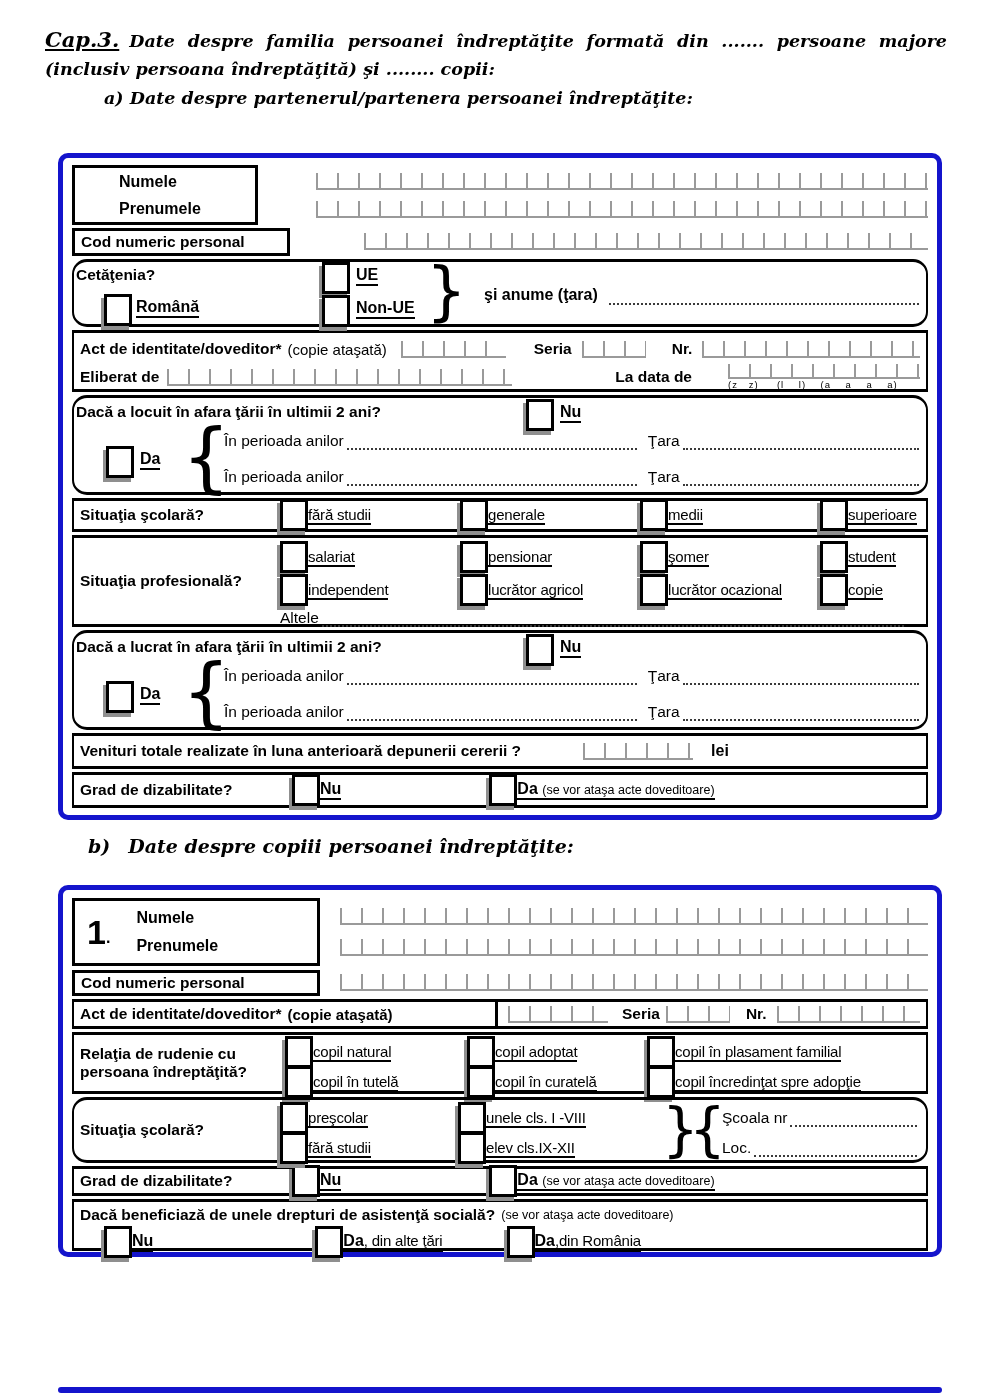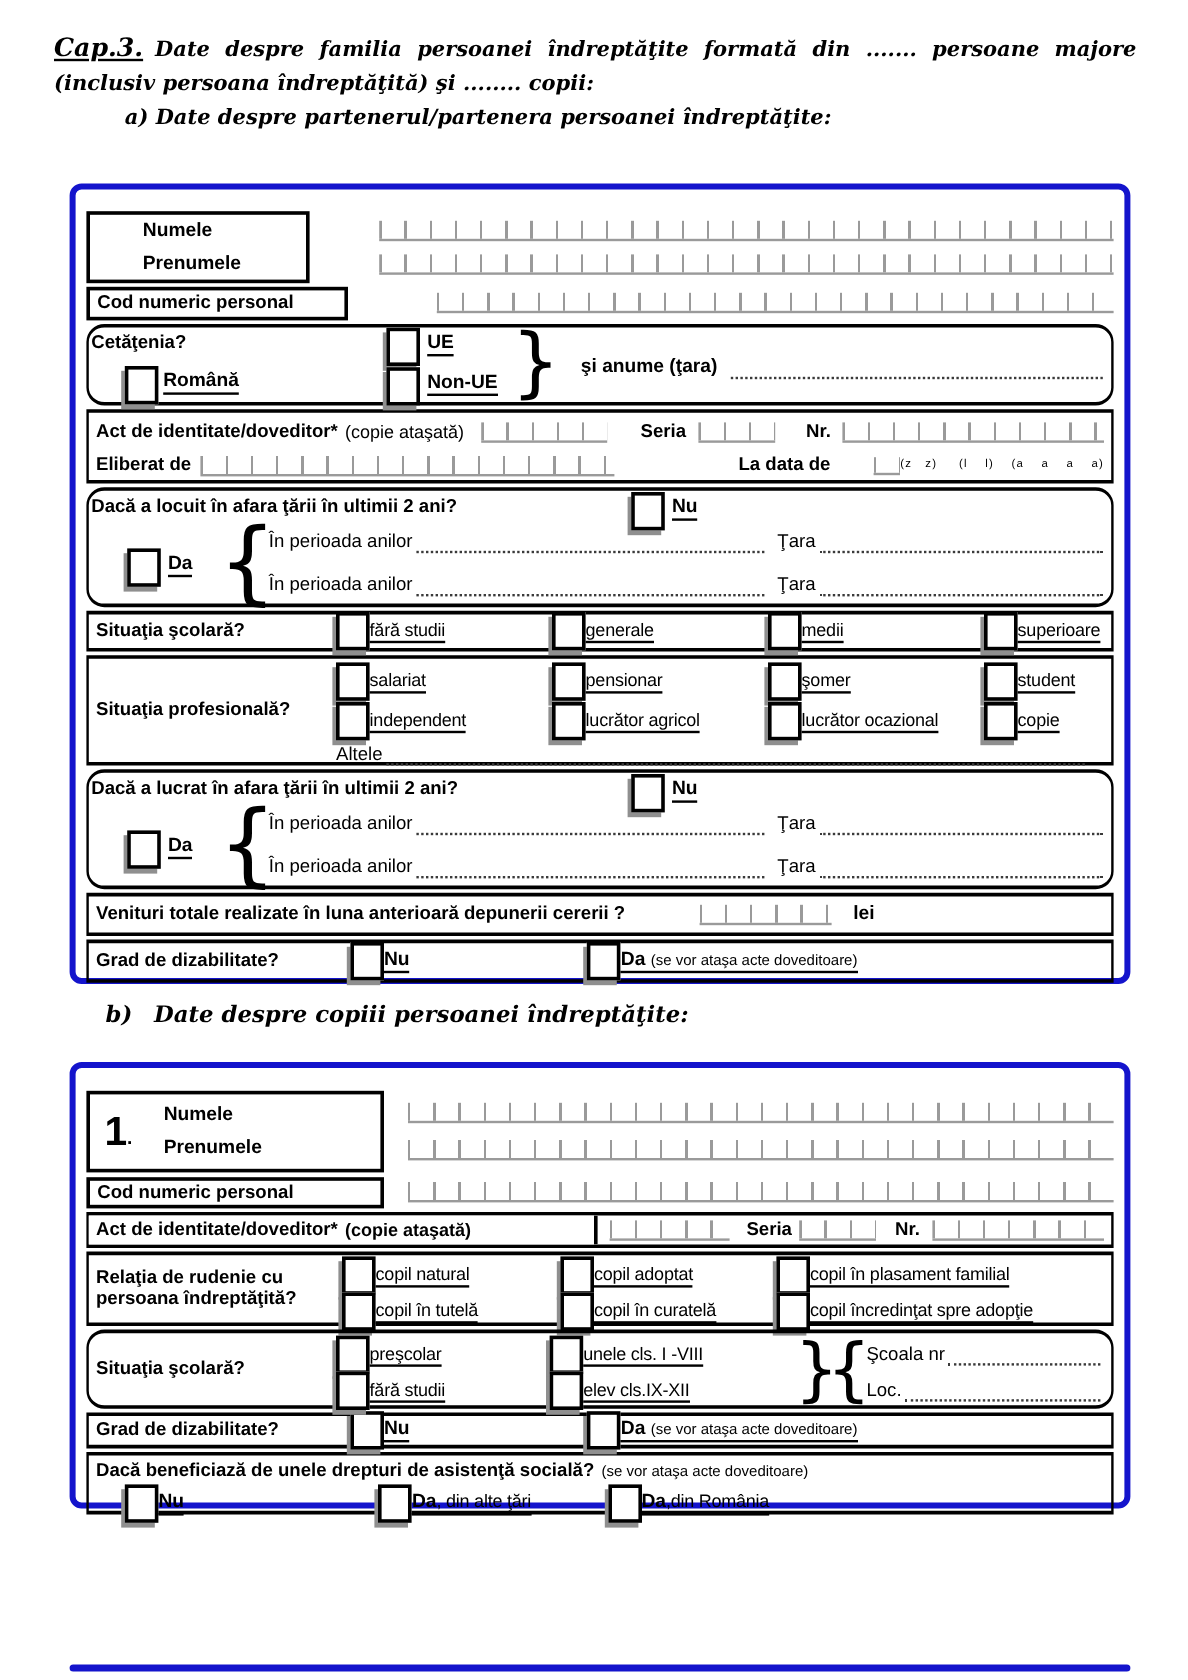--- a/index.html
+++ b/index.html
@@ -10,21 +10,21 @@
        font-family:"DejaVu Serif",serif;font-style:italic;font-weight:bold;
        font-size:17.5px;line-height:28px;text-align:justify;}
   .hdr .cap{font-size:21px;text-decoration:underline;margin-right:10px;}
   .hdr-a{position:absolute;left:104px;top:88px;font-family:"DejaVu Serif",serif;
          font-style:italic;font-weight:bold;font-size:17.5px;}
   .hdr-b{position:absolute;left:88px;top:835px;font-family:"DejaVu Serif",serif;
          font-style:italic;font-weight:bold;font-size:19px;}
   .hdr-b .bp{margin-right:18px;}
   
   .bluebox{position:absolute;left:58px;width:884px;border:5px solid #1414cc;
-           border-radius:10px;background:#fff;box-sizing:border-box;padding:18px 9px;}
+           border-radius:10px;background:#fff;box-sizing:border-box;padding:7px 9px;}
   #box1{top:153px;height:667px;}
   #box2{top:885px;height:372px;}
   .bottom-line{position:absolute;left:58px;top:1387px;width:884px;height:6px;
                background:#1414cc;border-radius:3px;}
   
   .sec{border:2px solid #000;border-top-width:3px;border-bottom-width:3px;
        box-sizing:border-box;margin-bottom:3px;padding:2px 6px;}
   .nob{border:none;padding:0;}
   .lblbox{border:3px solid #000;box-sizing:border-box;font-weight:bold;background:#fff;}
   .row{display:flex;align-items:center;}
@@ -103,21 +103,21 @@
         <div class="comb" style="width:105px;margin-left:14px;"></div>
         <span class="q" style="margin-left:28px;">Seria</span>
         <div class="comb" style="width:64px;margin-left:10px;"></div>
         <span class="q" style="margin-left:26px;">Nr.</span>
         <div class="comb grow" style="margin-left:10px;"></div>
       </div>
       <div class="row" style="height:30px;">
         <span class="q">Eliberat de</span>
         <div class="comb" style="width:345px;margin-left:8px;"></div>
         <span class="q" style="margin-left:auto;">La data de</span>
-        <div style="width:192px;margin-left:36px;display:flex;flex-direction:row;">
+        <div style="width:192px;margin-left:36px;display:flex;flex-direction:column;">
           <div class="comb" style="width:100%;height:13px;"></div>
           <span class="caption">(z   z)     (l    l)    (a    a    a    a)</span>
         </div>
       </div>
     </div>
 
     <div class="sec rel" style="height:100px;">
       <span class="abs q" style="left:2px;top:5px;">Dacă a locuit în afara ţării în ultimii 2 ani?</span>
       <span class="cb abs" style="left:452px;top:1px;"></span>
       <span class="abs b u" style="left:486px;top:5px;font-size:16px;">Nu</span>

